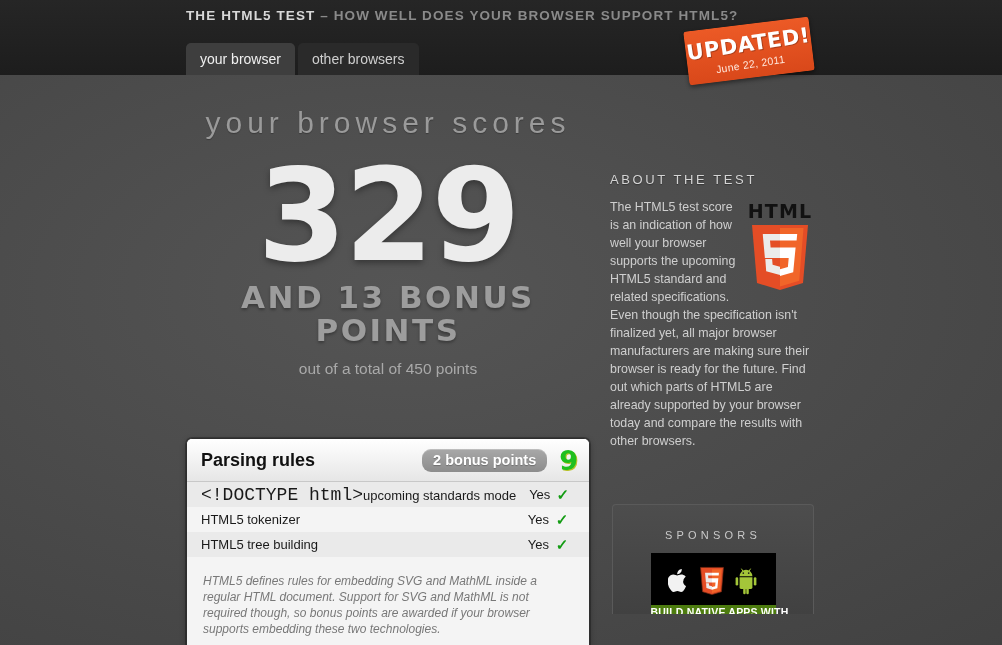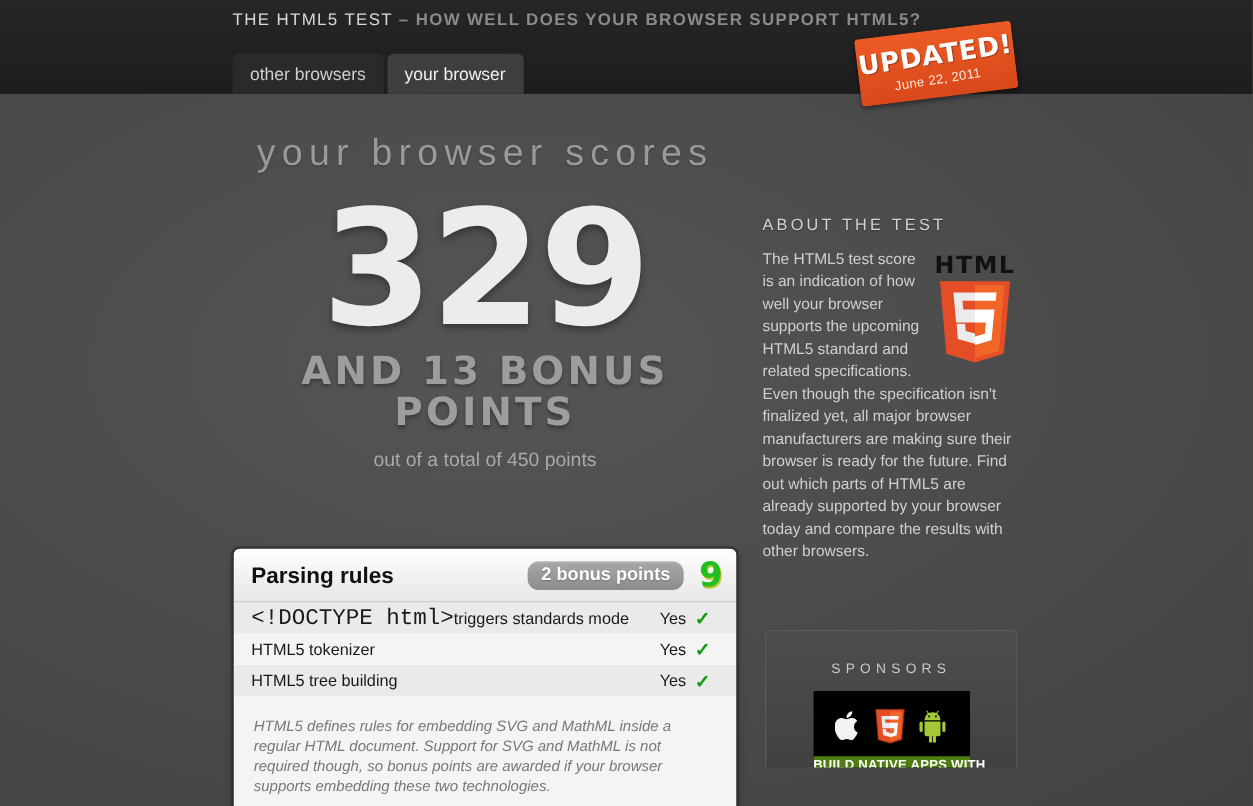--- a/index.html
+++ b/index.html
@@ -21,21 +21,21 @@
     position: absolute; top: 0; left: 0;
     width: 1002px; height: 75px;
     background: #222222;
     background-image: linear-gradient(#262626, #1d1d1d);
   }
   #title-bar {
     position: absolute; left: 186px; top: 8px;
     font-size: 13.5px; letter-spacing: 1.1px;
     white-space: nowrap;
   }
-  #title-strong { color: #d8d8d8; font-weight: normal; }
+  #title-strong { color: #d8d8d8; font-weight: bold; }
   #title-tag { color: #8a8a8a; font-weight: bold; }
 
   #tabs {
     position: absolute; left: 186px; top: 43px;
     display: flex; align-items: flex-end; gap: 3px;
   }
   .tab {
     height: 32px; padding: 0 14px;
     display: flex; align-items: center;
     font-size: 14px; color: #cfcfcf;
@@ -292,25 +292,25 @@
 
 <div id="page">
 
   <div id="header">
     <div id="title-bar">
       <span id="title-strong">THE HTML5 TEST</span>
       <span id="title-tag">– HOW WELL DOES YOUR BROWSER SUPPORT HTML5?</span>
     </div>
 
     <div id="tabs">
+      <div class="tab active">
+        <span>your browser</span>
+      </div>
       <div class="tab">
         <span>other browsers</span>
-      </div>
-      <div class="tab active">
-        <span>your browser</span>
       </div>
     </div>
 
     <div id="updated-stamp">
       <div class="stamp-body">
         <div id="updated-label">UPDATED!</div>
         <div id="updated-date">June 22, 2011</div>
       </div>
     </div>
   </div>
@@ -324,21 +324,21 @@
 
   <div id="result-card">
     <div id="card-header">
       <div id="card-title">Parsing rules</div>
       <div id="bonus-badge">2 bonus points</div>
       <div id="card-score">9</div>
     </div>
 
     <div id="rows">
       <div class="row odd">
-        <div class="row-label"><code>&lt;!DOCTYPE html&gt;</code><span>triggers standards mode</span></div>
+        <div class="row-label"><code>&lt;!DOCTYPE html&gt;</code><span>upcoming standards mode</span></div>
         <div class="row-value">Yes</div>
         <div class="row-check">✓</div>
       </div>
       <div class="row even">
         <div class="row-label"><span>HTML5 tokenizer</span></div>
         <div class="row-value">Yes</div>
         <div class="row-check">✓</div>
       </div>
       <div class="row odd">
         <div class="row-label"><span>HTML5 tree building</span></div>

